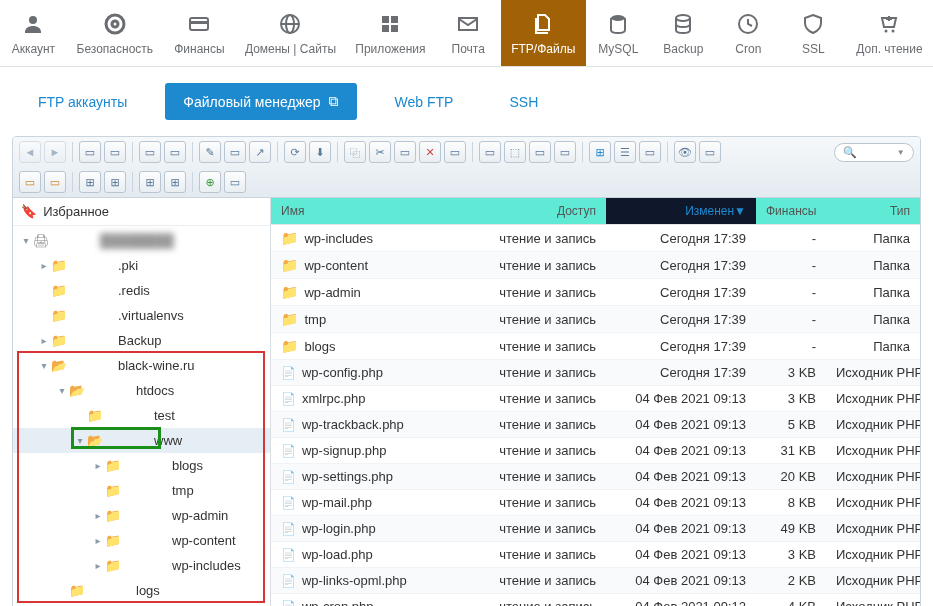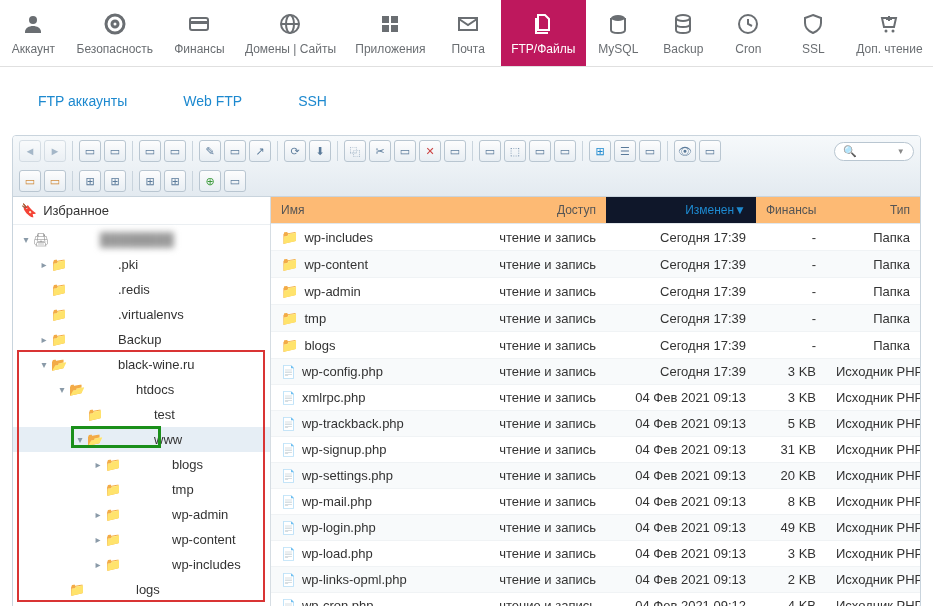--- a/index.html
+++ b/index.html
@@ -1,21 +1,21 @@
 <!DOCTYPE html>
 <html><head>
 <meta charset="utf-8">
 <style>
 * { margin: 0; padding: 0; box-sizing: border-box; font-family: Arial, sans-serif; }
 body { background: #fff; font-size: 13px; color: #333; width: 933px; }
 
 
 .topnav { display: flex; border-bottom: 1px solid #e0e0e0; }
 .topnav-item { display: flex; flex-direction: column; align-items: center; justify-content: center; padding: 10px 14px; cursor: pointer; min-width: 65px; }
-.topnav-item.active { background: #be185d; color: #fff; }
+.topnav-item.active { background: #a16207; color: #fff; }
 .topnav-item .icon { font-size: 24px; color: #6a6e72; height: 28px; display: flex; align-items: center; }
 .topnav-item.active .icon { color: #fff; }
 .topnav-item .label { font-size: 12px; color: #6a6e72; margin-top: 4px; white-space: nowrap; }
 .topnav-item.active .label { color: #fff; }
 
 
 .subnav { display: flex; padding: 16px 20px 10px 20px; gap: 20px; align-items: center; }
 .subnav-item { padding: 10px 18px; cursor: pointer; color: #1d89cf; font-size: 14px; border-radius: 3px; display: flex; align-items: center; gap: 8px; }
 .subnav-item.active { background: #1d89cf; color: #fff; }
 
@@ -44,21 +44,21 @@
 .ficon { width: 16px; height: 14px; margin-right: 4px; display: inline-flex; align-items: center; justify-content: center; }
 .folder { color: #7db3e8; font-size: 13px; }
 .folder-open { color: #7db3e8; font-size: 13px; }
 .tree-label { color: #333; margin-left: 47px; }
 .hl-red { position: absolute; border: 2px solid #d93434; pointer-events: none; }
 .hl-green { position: absolute; border: 3px solid #1a8f1a; pointer-events: none; }
 .tree-wrap { position: relative; }
 
 
 .ftable { width: 100%; border-collapse: collapse; table-layout: fixed; }
-.ftable th { text-align: right; font-weight: normal; color: #555; padding: 6px 10px; border-bottom: 1px solid #e2e7eb; background: #fdba74; font-size: 12px; white-space: nowrap; overflow: hidden; }
+.ftable th { text-align: right; font-weight: normal; color: #555; padding: 6px 10px; border-bottom: 1px solid #e2e7eb; background: #5eead4; font-size: 12px; white-space: nowrap; overflow: hidden; }
 .ftable th:first-child { text-align: left; }
 .ftable th.sorted { background: #0f172a; color: #1d89cf; }
 .ftable td { padding: 5px 10px; border-bottom: 1px solid #f0f3f5; text-align: right; font-size: 13px; white-space: nowrap; overflow: hidden; }
 .ftable td:first-child { text-align: left; }
 .ftable tr:nth-child(even) td { background: #f8fafb; }
 .fname { display: flex; align-items: center; gap: 6px; }
 .fic-folder { color: #7db3e8; font-size: 14px; }
 .fic-php { color: #6aa0d8; font-size: 12px; }
 .col-name { width: 195px; }
 .col-access { width: 140px; }
@@ -183,20 +183,24 @@
           <path d="M12 4v5M9 7h6" stroke="#6a6e72" stroke-width="2"></path>
         </svg>
       </span>
       <span class="label">Доп. чтение</span>
     </div>
   </div>
 
 <div class="subnav" id="subnav">
     <div class="subnav-item">
       <span>FTP аккаунты</span>
+    </div>
+    <div class="subnav-item active">
+      <span>Файловый менеджер</span> 
+      <span>⧉</span>
     </div>
     <div class="subnav-item">
       <span>Web FTP</span>
     </div>
     <div class="subnav-item">
       <span>SSH</span>
     </div>
   </div>
 
 <div class="panel">

